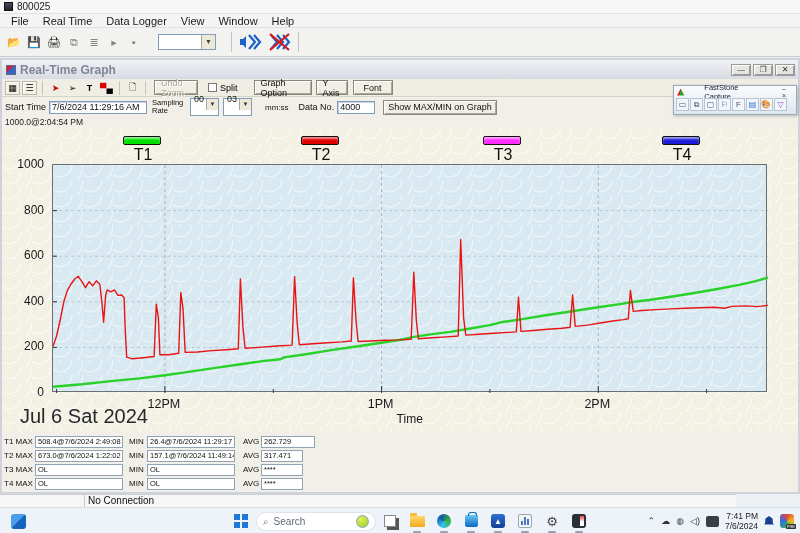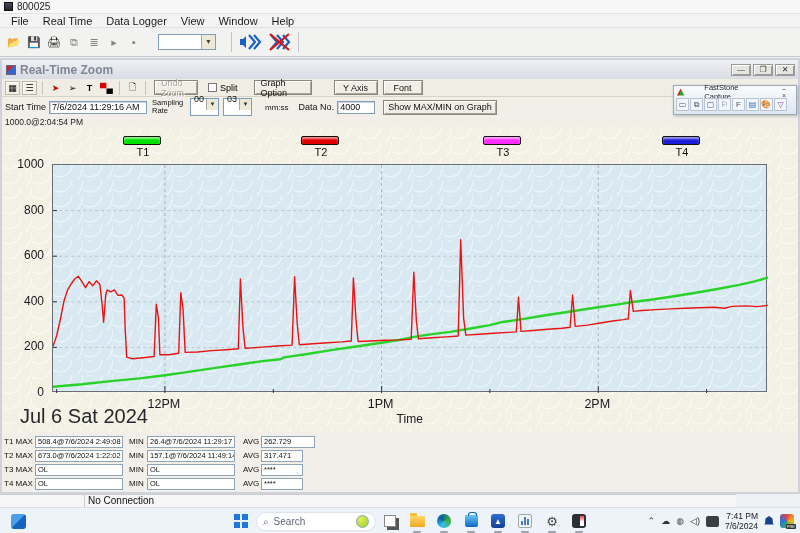--- a/index.html
+++ b/index.html
@@ -48,21 +48,21 @@
   .fs-icons { display:flex; align-items:center; padding:0 2px; gap:1px; }
   .fs-i { width:13px; height:13px; border:1px solid #b9c4d2; background:#f2f6fb; font-size:8px; display:flex; align-items:center; justify-content:center; color:#456; }
 
   
   .graph { position:absolute; left:0; top:67px; width:796px; height:305px;
     background-color:#f3f0e4;
     background-image:repeating-radial-gradient(circle at 7px 0, rgba(255,255,255,.5) 0 1px, transparent 2px 11px);
     background-size:30px 15px; }
   .legend-item { position:absolute; top:9px; width:40px; text-align:center; }
   .legend-bar { width:38px; height:9px; border:1px solid #111; border-radius:2px; box-shadow:inset 0 2px 2px rgba(255,255,255,.55); }
-  .legend-lbl { font-size:11px; color:#111; margin-top:1px; }
+  .legend-lbl { font-size:16px; color:#111; margin-top:1px; }
   .plot { position:absolute; left:50px; top:37px; width:715px; height:228px; border:1px solid #6b6f73;
     background-color:#d9e9f2;
     background-image:repeating-radial-gradient(circle at 7px 0, rgba(255,255,255,.45) 0 1px, transparent 2px 11px);
     background-size:30px 15px; }
   .plot svg { position:absolute; inset:0; }
   .grid.h { stroke:#b9c6cd; stroke-width:1; stroke-dasharray:3 3; }
   .grid.v { stroke:#a8b4bb; stroke-width:1; stroke-dasharray:3 3; }
   .tick { stroke:#30343a; stroke-width:1; }
   .ylab { position:absolute; width:34px; text-align:right; font-size:12px; color:#17191c; }
   .xlab { position:absolute; font-size:12.5px; color:#17191c; transform:translateX(-50%); }
@@ -153,21 +153,21 @@
           <path d="M5 3 L24 19 M24 3 L5 19" stroke="#d81616" stroke-width="2.2"></path>
         </svg>
     </div>
     <div class="tb-sep"></div>
   </div>
 
   <div class="child">
 
     <div class="child-title">
       <div class="graph-ico"></div>
-      <span class="txt">Real-Time Zoom</span>
+      <span class="txt">Real-Time Graph</span>
     </div>
     <div class="win-btn" style="right:47px">—</div>
     <div class="win-btn" style="right:25px">❐</div>
     <div class="win-btn" style="right:3px">✕</div>
 
     <div class="gtoolbar">
       <div class="g-ico">▦</div>
       <div class="g-ico">☰</div>
       <div class="g-sep"></div>
       <div class="g-ico" style="border:none;background:none;box-shadow:none;color:#c00">➤</div>
@@ -179,21 +179,21 @@
         </div>
       <div class="g-sep"></div>
       <div class="g-ico" style="border:none;background:none;box-shadow:none">🗋</div>
       <div class="g-sep"></div>
       <div class="btn dis" style="width:44px;margin-left:4px">Undo Zoom</div>
       <div style="display:flex;align-items:center;gap:3px;margin-left:10px">
         <div style="width:9px;height:9px;background:#fff;border:1px solid #777"></div>
         <span style="font-size:9px">Split</span>
       </div>
       <div class="btn" style="width:58px;margin-left:16px">Graph Option</div>
-      <div class="btn" style="width:44px;margin-left:22px">Y Axis</div>
+      <div class="btn" style="width:32px;margin-left:4px">Y Axis</div>
       <div class="btn" style="width:40px;margin-left:5px">Font</div>
     </div>
 
     <div class="params">
       <span style="margin-left:3px">Start Time</span>
       <span class="field" style="width:98px;margin-left:3px">7/6/2024 11:29:16 AM</span>
       <span style="width:38px;margin-left:5px;font-size:7.5px;line-height:1.1">Sampling Rate</span>
       <span class="combo">
           <span>00</span>
           <span class="arr">▼</span>

